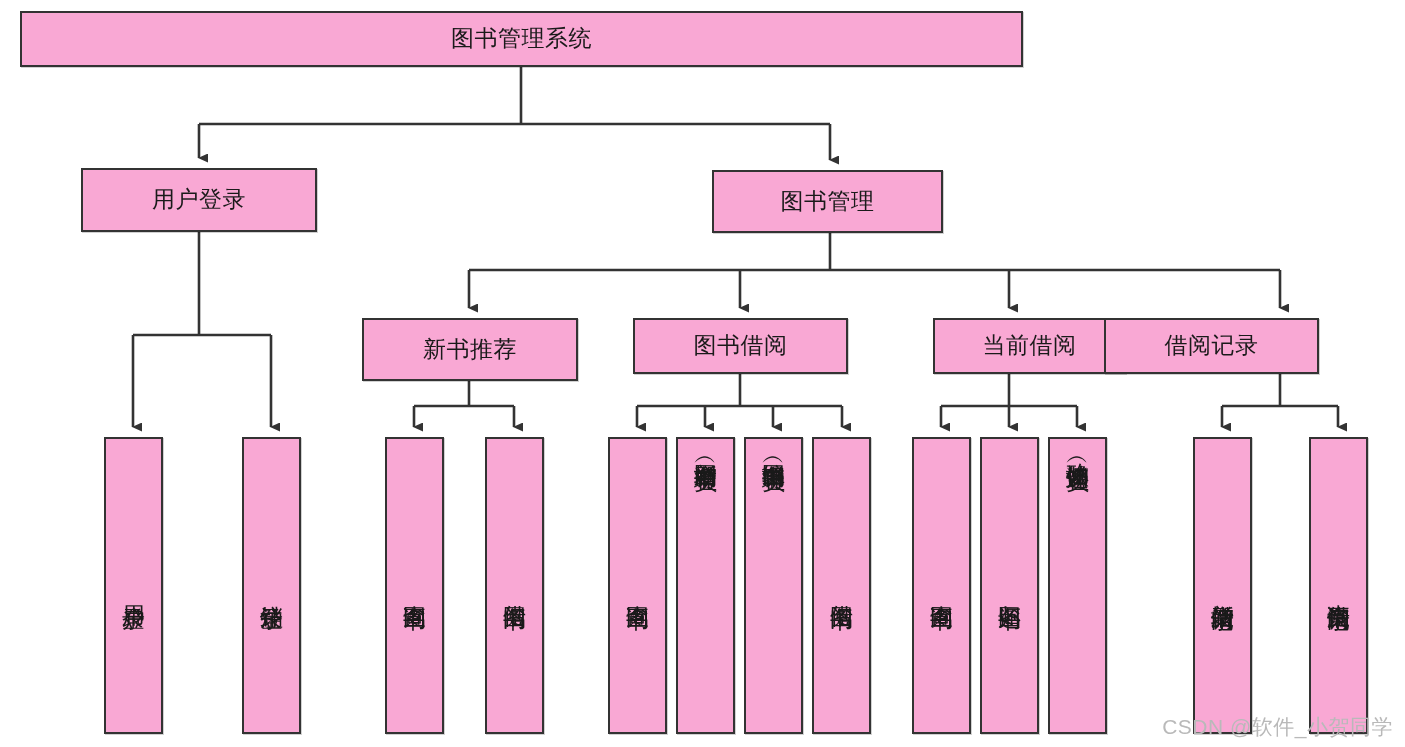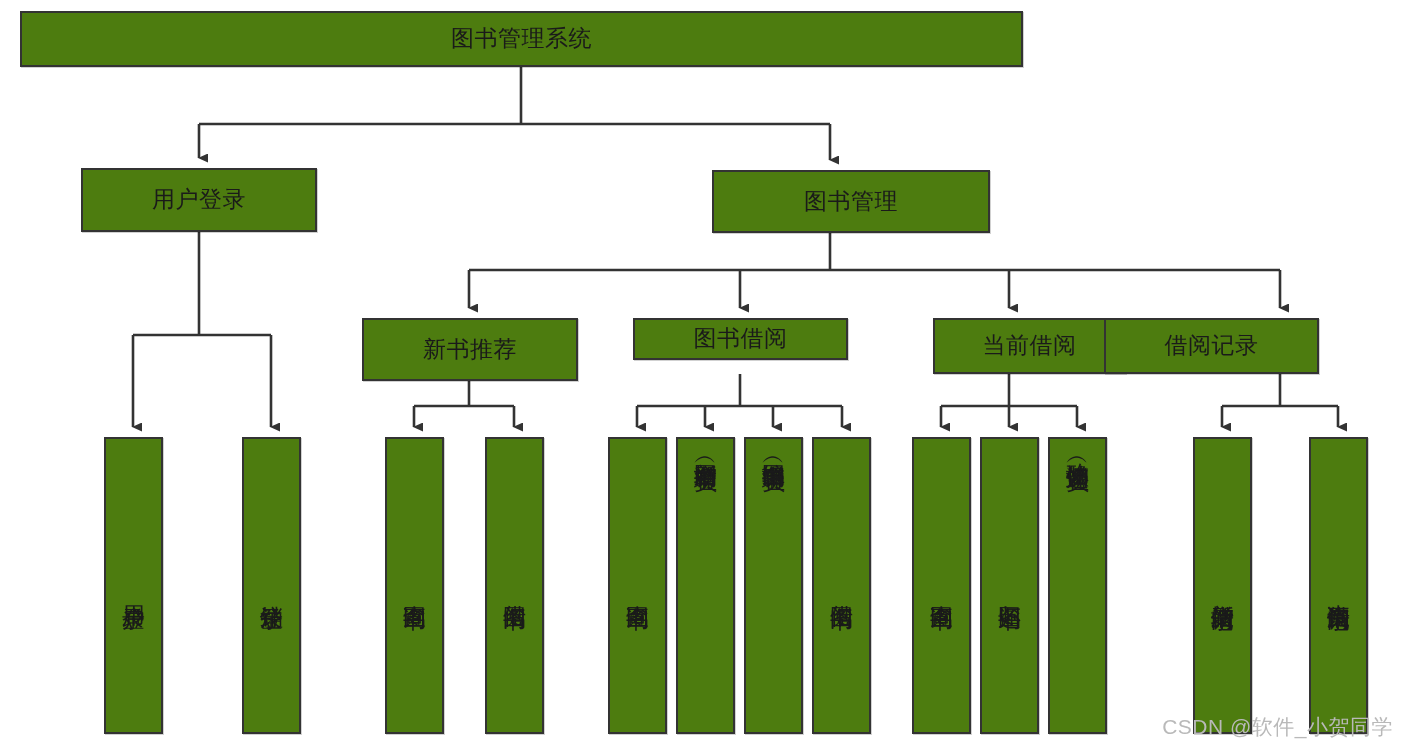--- a/index.html
+++ b/index.html
@@ -22,21 +22,21 @@
     position: absolute;
     left: 0;
     top: 0;
     width: 1405px;
     height: 747px;
     pointer-events: none;
   }
   .node {
     position: absolute;
     box-sizing: border-box;
-    background: #4d7c0f;
+    background: #f9a8d4;
     border: 2px solid #333333;
     box-shadow: 1px 1px 0 rgba(0,0,0,0.18);
     display: flex;
     align-items: center;
     justify-content: center;
     color: #1a1a1a;
   }
   .node-h {
     font-size: 23px;
     letter-spacing: 0.5px;
@@ -125,29 +125,29 @@
   </svg>
 
   <div class="node node-h" style="left:20px; top:11px; width:1003px; height:56px;">
     <span>图书管理系统</span>
   </div>
 
   <div class="node node-h" style="left:81px; top:168px; width:236px; height:64px;">
     <span>用户登录</span>
   </div>
 
-  <div class="node node-h" style="left:712px; top:170px; width:278px; height:63px;">
+  <div class="node node-h" style="left:712px; top:170px; width:231px; height:63px;">
     <span>图书管理</span>
   </div>
 
   <div class="node node-h" style="left:362px; top:318px; width:216px; height:63px;">
     <span>新书推荐</span>
   </div>
 
-  <div class="node node-h" style="left:633px; top:318px; width:215px; height:42px;">
+  <div class="node node-h" style="left:633px; top:318px; width:215px; height:56px;">
     <span>图书借阅</span>
   </div>
 
   <div class="node node-h" style="left:933px; top:318px; width:193px; height:56px;">
     <span>当前借阅</span>
   </div>
 
   <div class="node node-h" style="left:1104px; top:318px; width:215px; height:56px;">
     <span>借阅记录</span>
   </div>

